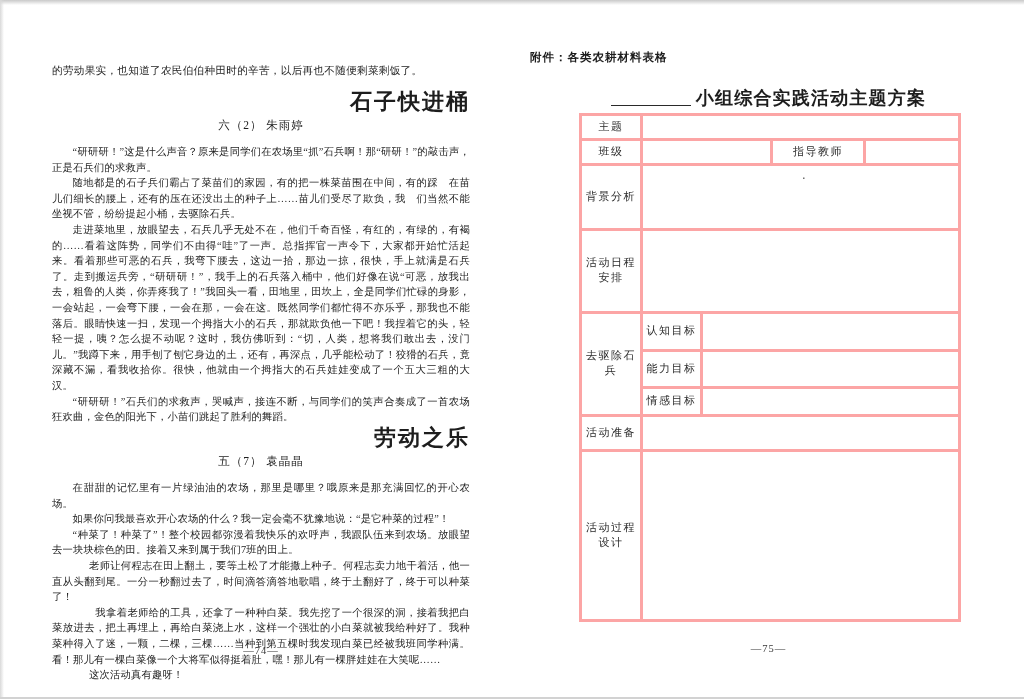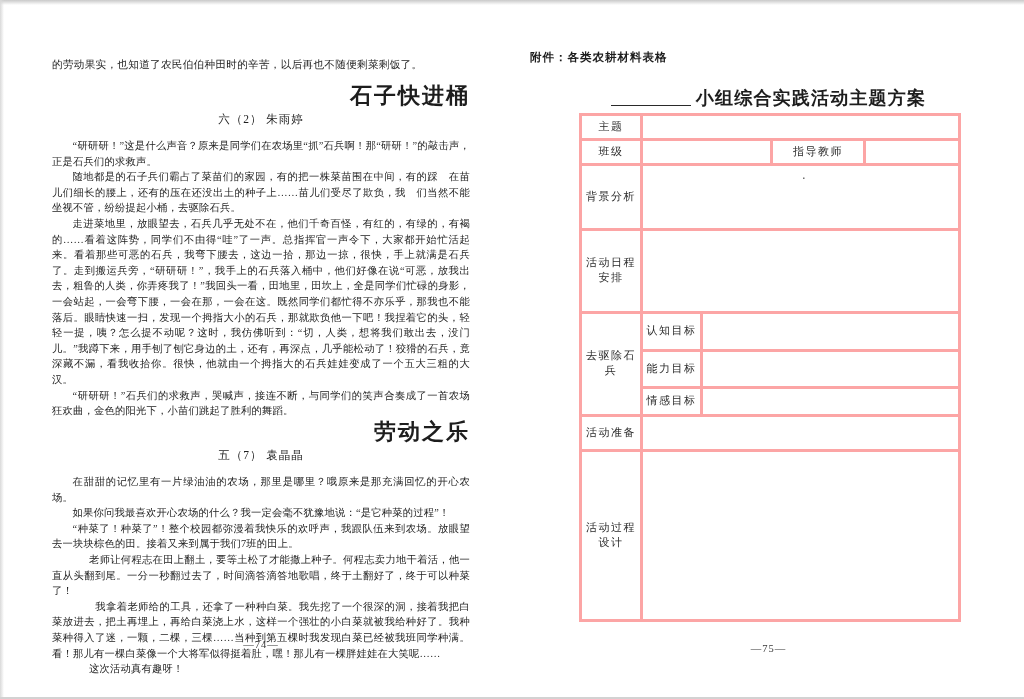--- a/index.html
+++ b/index.html
@@ -8,21 +8,21 @@
     font-family:"Liberation Serif","DejaVu Serif",serif;color:#1d1d1d;
   }
   
   .edge-top{position:absolute;left:0;top:0;width:1024px;height:5px;
     background:linear-gradient(#c9c9c9,rgba(255,255,255,0));pointer-events:none;}
   .edge-left{position:absolute;left:0;top:0;width:4px;height:699px;
     background:linear-gradient(90deg,#d9d9d9,rgba(255,255,255,0));pointer-events:none;}
   .edge-bottom{position:absolute;left:0;bottom:0;width:1024px;height:2px;background:#d2d2d2;pointer-events:none;}
 
   
-  .page-left{position:absolute;left:52px;top:46px;width:418px;height:640px;}
+  .page-left{position:absolute;left:52px;top:52px;width:418px;height:640px;}
   .cont-line{font-size:10.6px;letter-spacing:.3px;line-height:15px;}
   .essay{position:absolute;left:0;width:418px;}
   .essay-title{margin:0;text-align:right;font-size:22px;font-weight:bold;line-height:24px;letter-spacing:2px;}
   .essay-byline{text-align:center;font-size:11.5px;line-height:14px;margin-top:4px;letter-spacing:1px;}
   .essay-body{margin-top:12px;}
   .para{margin:0;font-size:10.3px;line-height:15.6px;letter-spacing:.2px;
         text-align:justify;text-indent:2em;}
   .ind36{text-indent:3.6em;}
   .ind42{text-indent:4.2em;}
   .pagenum{position:absolute;top:593px;width:418px;text-align:center;font-size:10.5px;color:#3a3a3a;letter-spacing:1px;}

